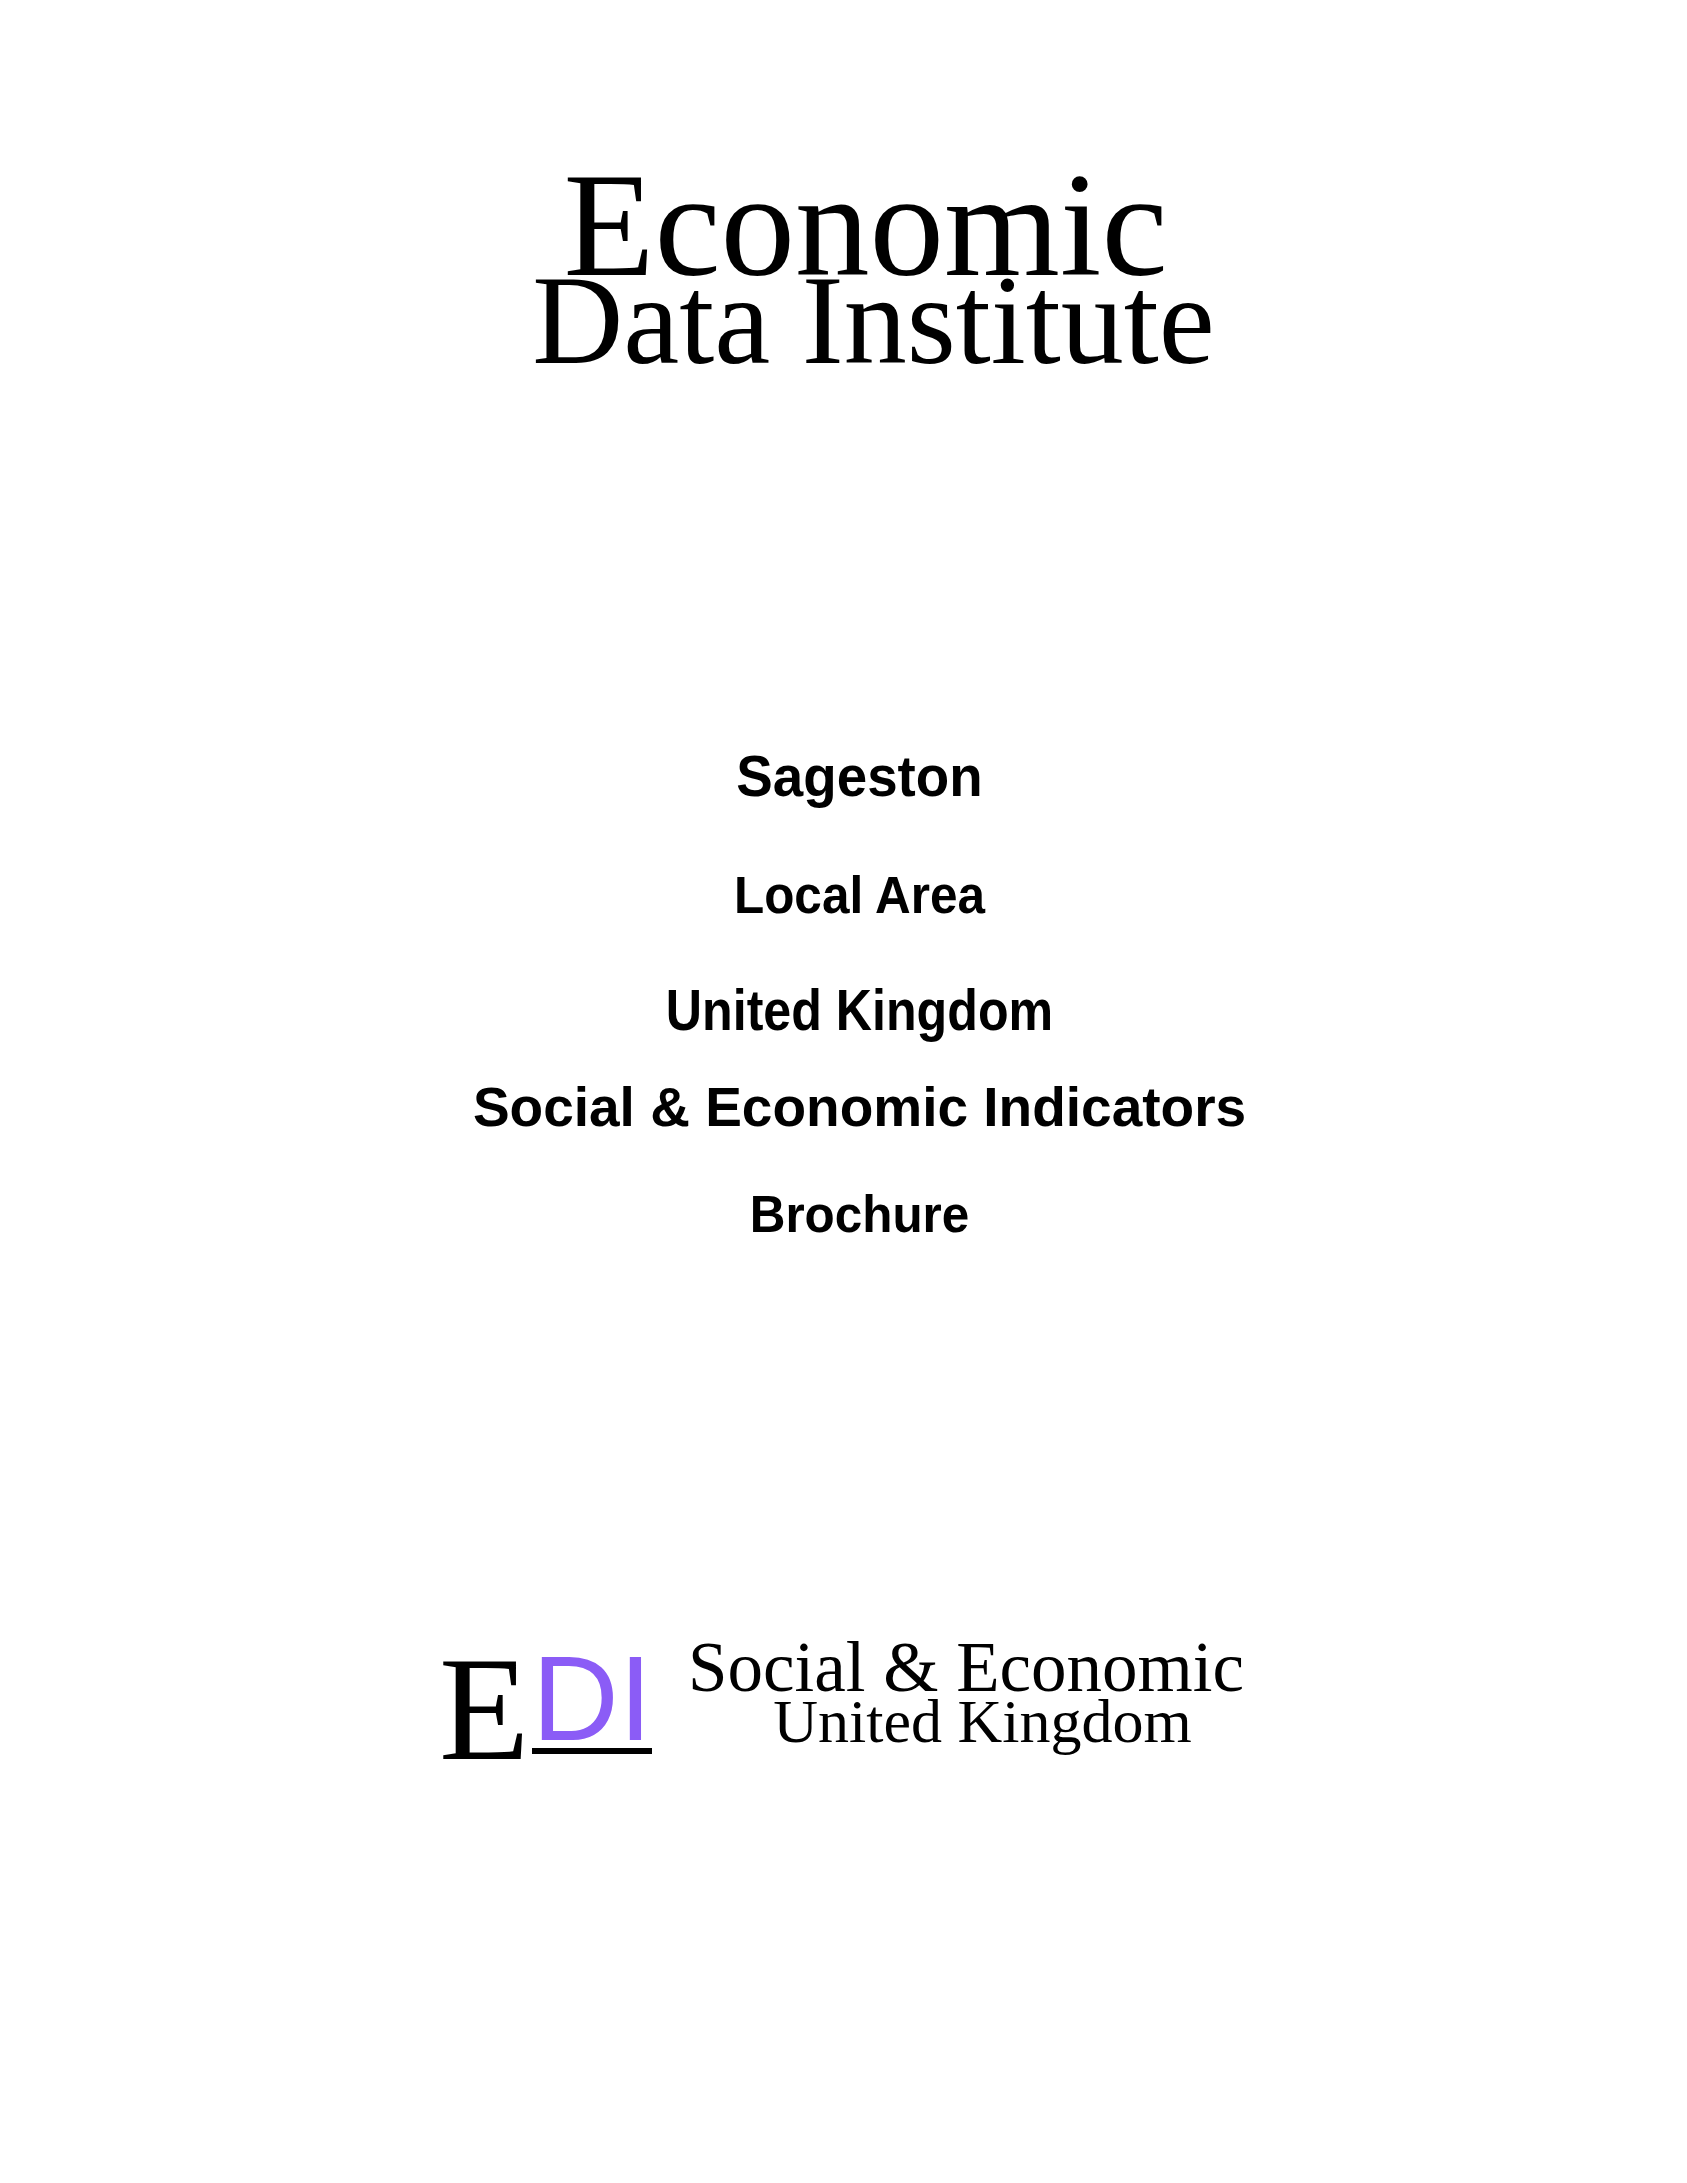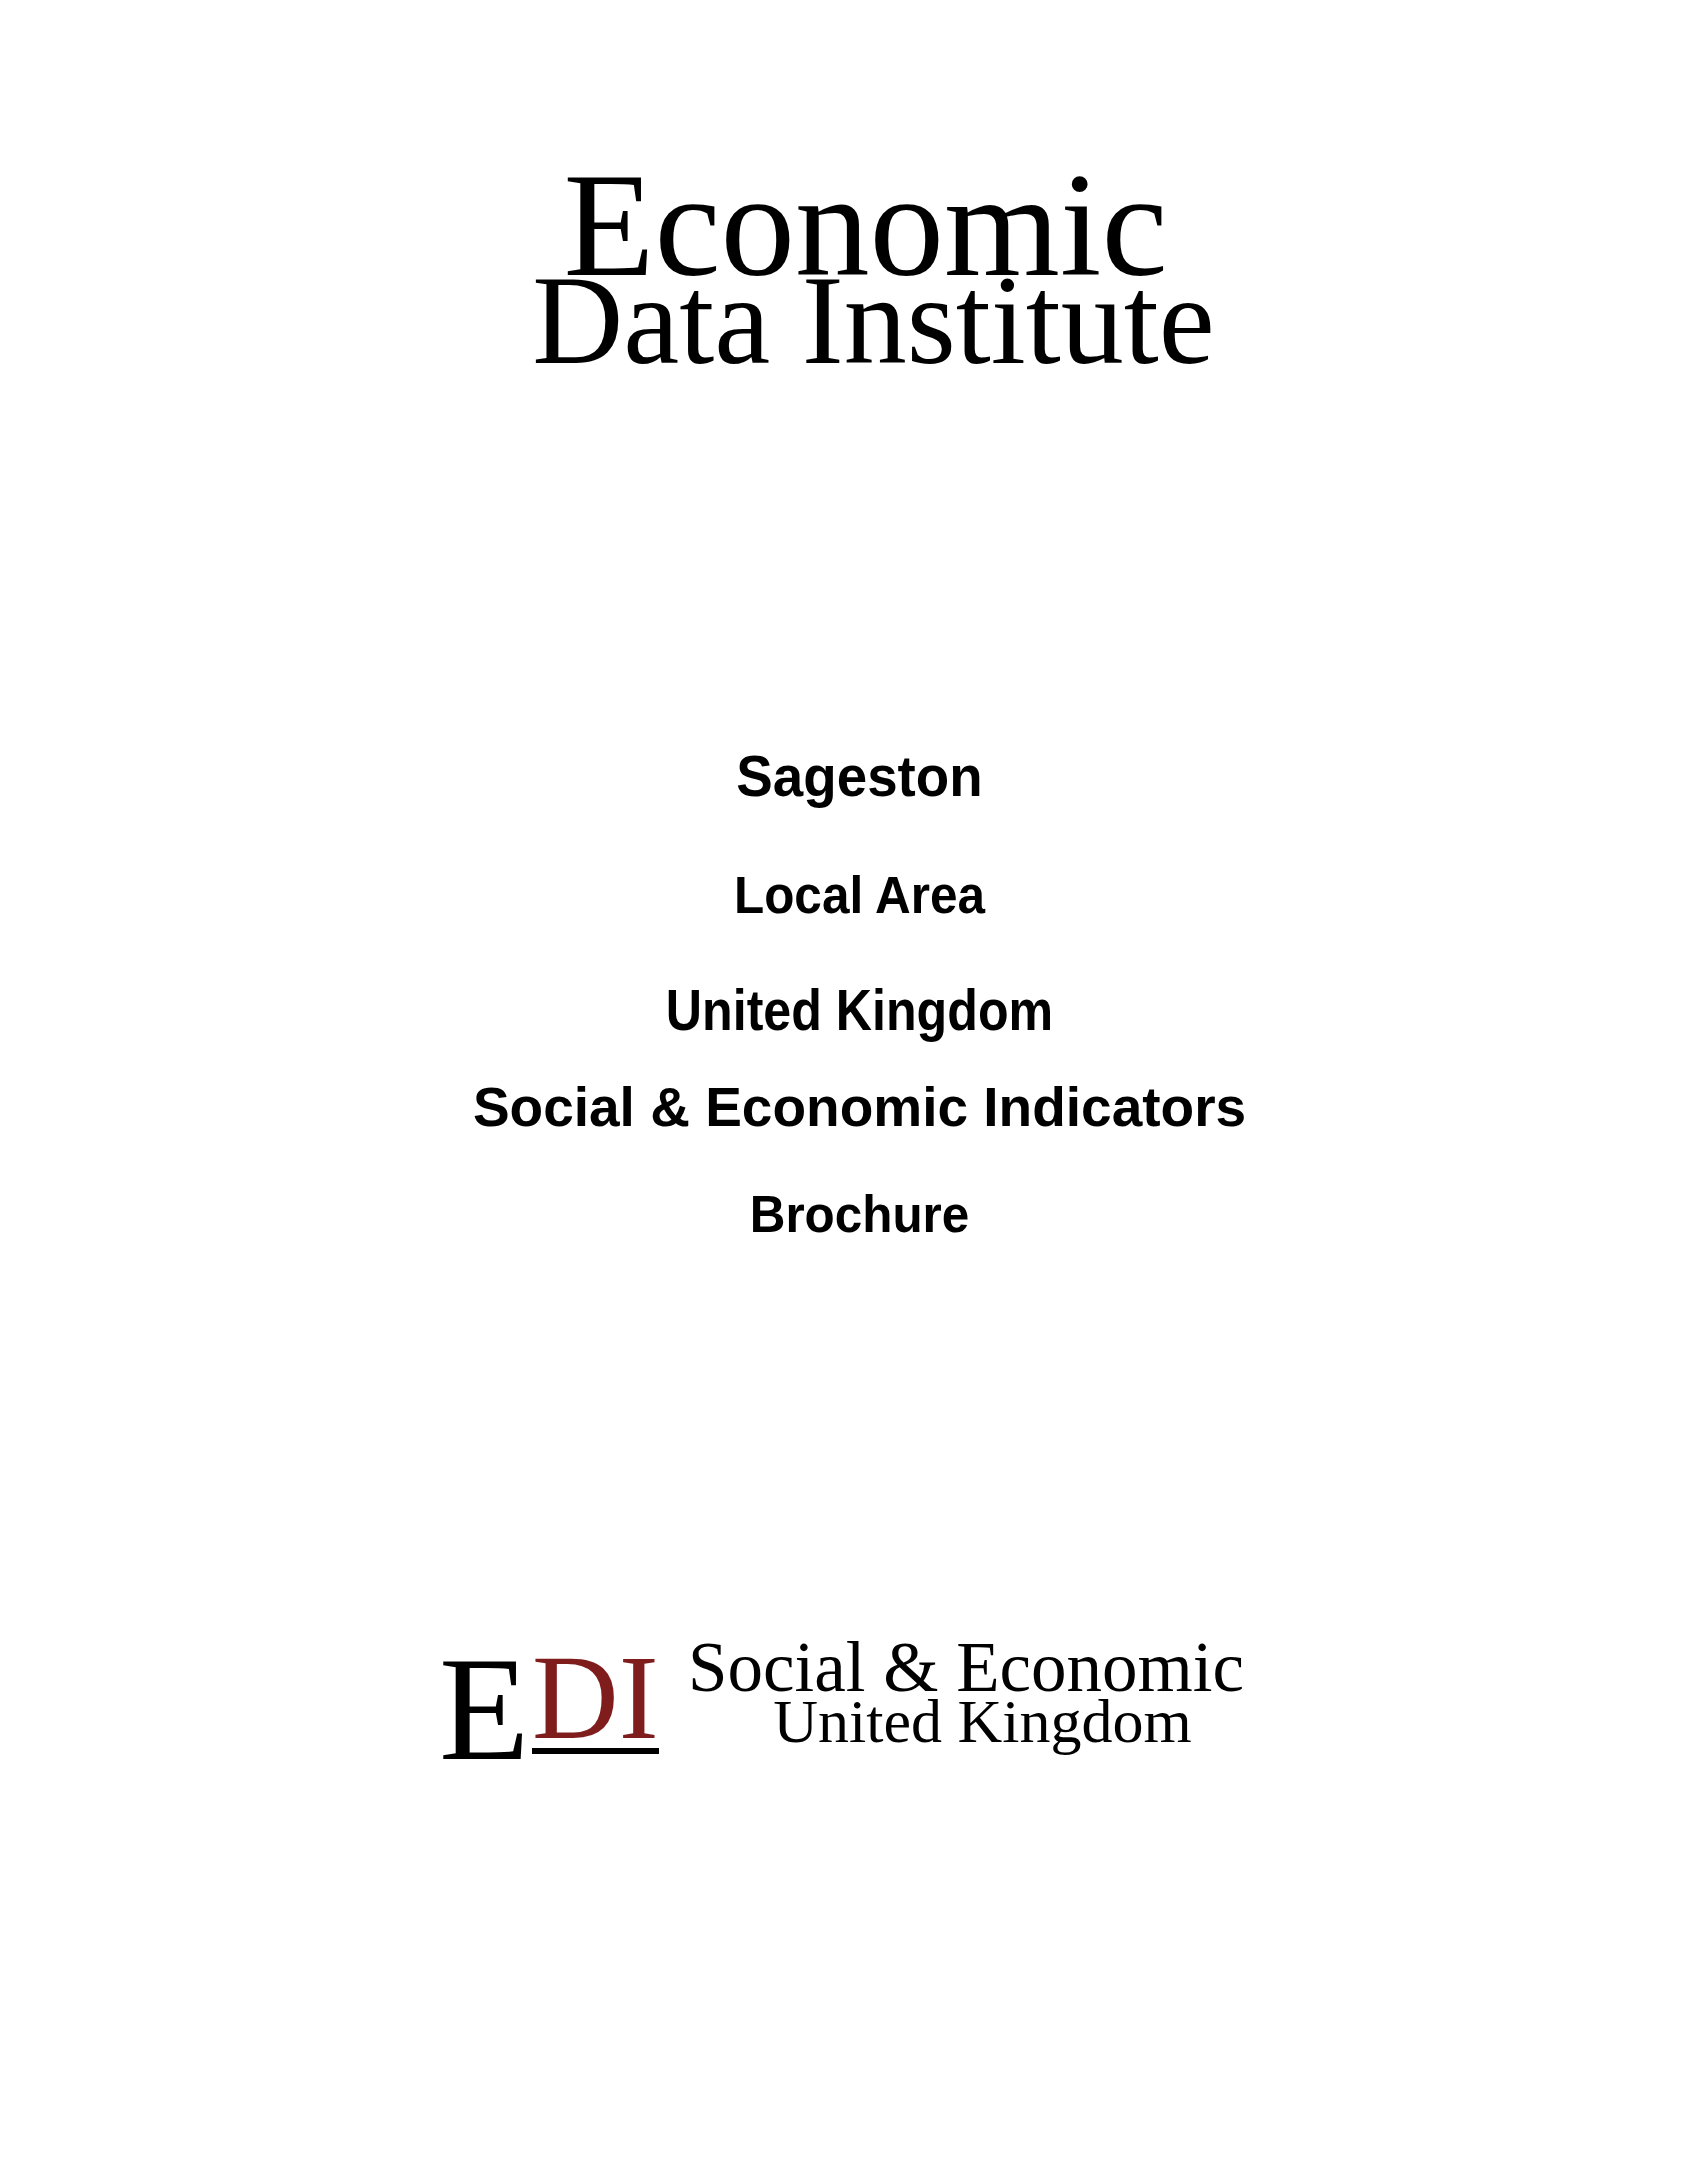--- a/index.html
+++ b/index.html
@@ -47,22 +47,22 @@
     line-height: 1;
     font-family: "Liberation Serif", serif;
     color: #000000;
   }
   .edi-di {
     position: absolute;
     left: 532px;
     top: 1638px;
     font-size: 120px;
     line-height: 1;
-    font-family: Liberation Serif, serif;
-    color: #7f1d1d;
+    font-family: Liberation Sans, sans-serif;
+    color: #8b5cf6;
     display: inline-block;
     height: 110px;
     border-bottom: 6px solid #000000;
     overflow: visible;
   }
   .footer-tagline-1 {
     position: absolute;
     left: 688px;
     top: 1632px;
     width: 589px;

